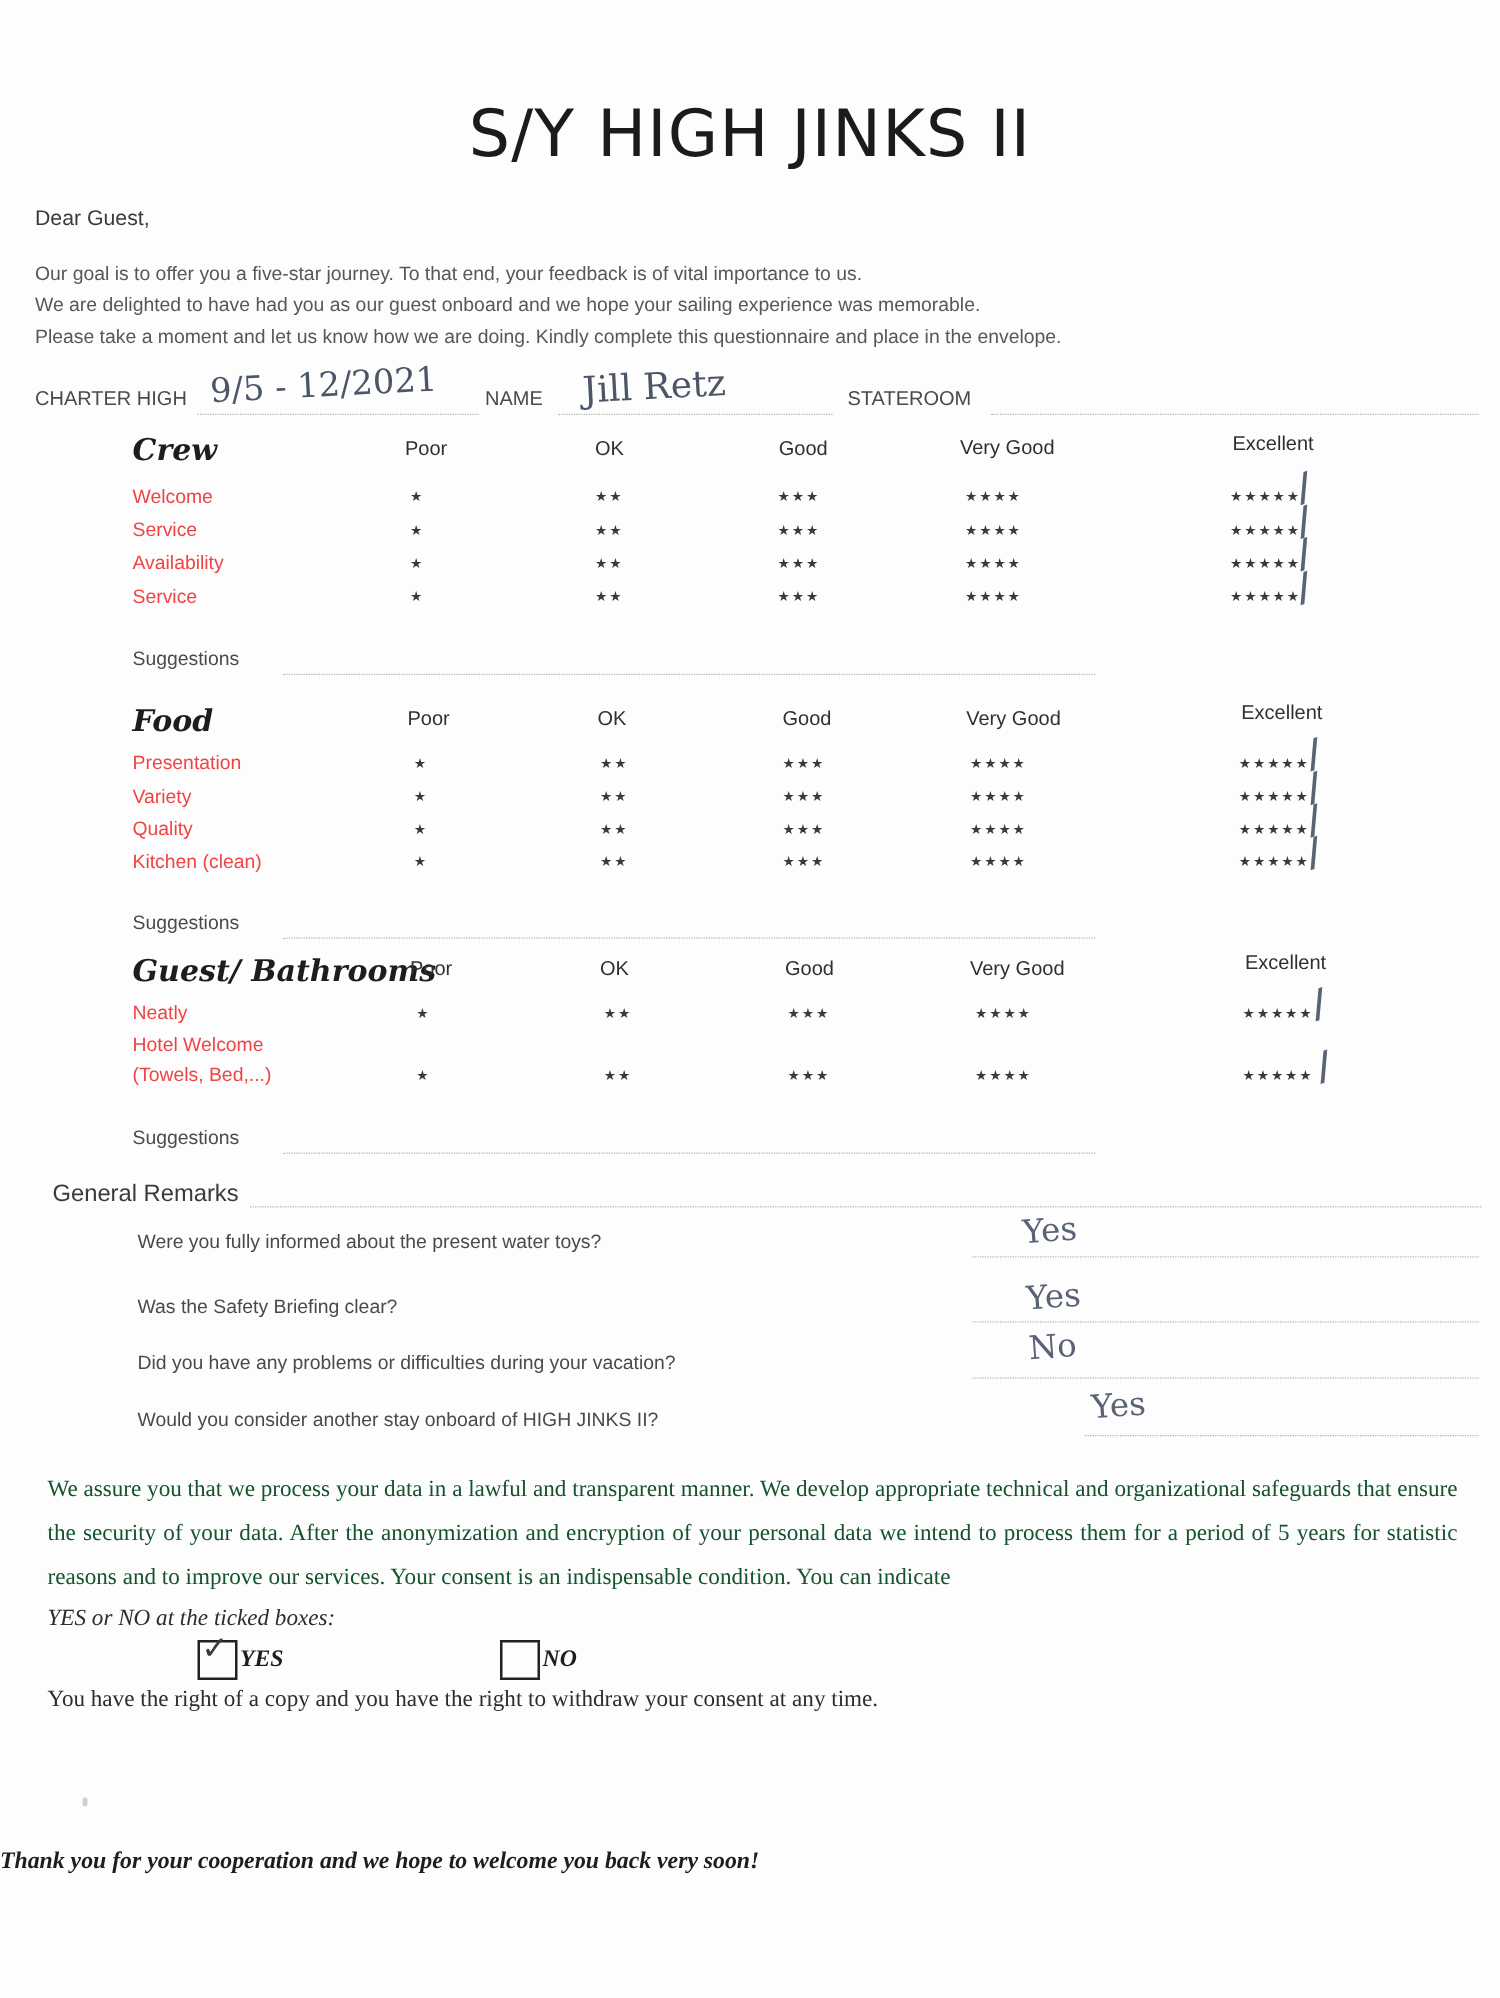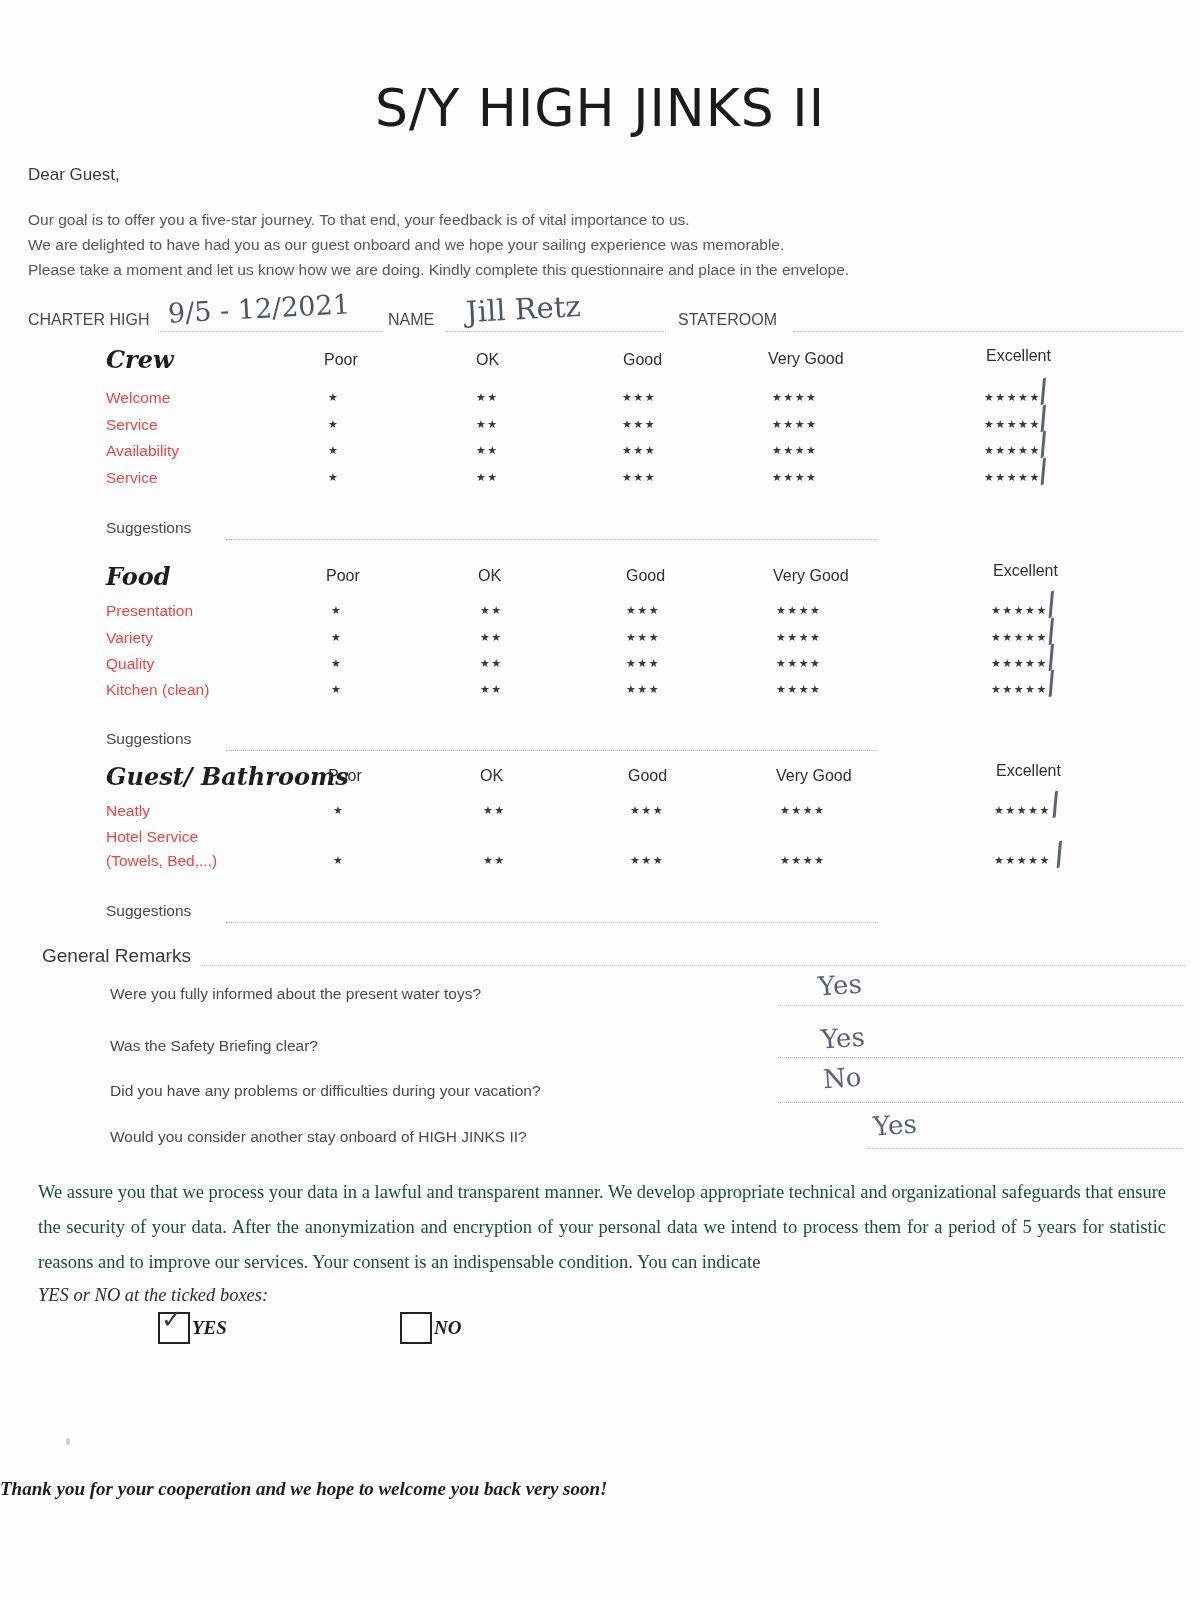--- a/index.html
+++ b/index.html
@@ -330,21 +330,21 @@
     <div class="col-head" style="left:968px; top:0;">Excellent</div>
 
     <div class="row-label" style="left:78px; top:40px;">Neatly</div>
     <div class="stars" style="left:305px; top:42px;">★</div>
     <div class="stars" style="left:455px; top:42px;">★★</div>
     <div class="stars" style="left:602px; top:42px;">★★★</div>
     <div class="stars" style="left:752px; top:42px;">★★★★</div>
     <div class="stars" style="left:966px; top:42px;">★★★★★</div>
     <div class="check" style="left:1022px; top:24px;">/</div>
 
-    <div class="row-label" style="left:78px; top:66px;">Hotel Service</div>
+    <div class="row-label" style="left:78px; top:66px;">Hotel Welcome</div>
     <div class="row-label" style="left:78px; top:90px;">(Towels, Bed,...)</div>
     <div class="stars" style="left:305px; top:92px;">★</div>
     <div class="stars" style="left:455px; top:92px;">★★</div>
     <div class="stars" style="left:602px; top:92px;">★★★</div>
     <div class="stars" style="left:752px; top:92px;">★★★★</div>
     <div class="stars" style="left:966px; top:92px;">★★★★★</div>
     <div class="check" style="left:1026px; top:74px;">/</div>
 
     <div class="sugg" style="left:78px; top:140px;">Suggestions</div>
     <div class="dotline" style="left:198px; top:160px; width:650px;"></div>
@@ -375,17 +375,18 @@
 
   <div class="ticked-line">YES or NO at the ticked boxes:</div>
 
   <div class="box" style="left:158px; top:1312px;"></div>
   <div class="tick" style="left:161px; top:1306px;">✓</div>
   <div class="box-label" style="left:192px; top:1317px;">YES</div>
 
   <div class="box" style="left:400px; top:1312px;"></div>
   <div class="box-label" style="left:434px; top:1317px;">NO</div>
 
+  <div class="rights">You have the right of a copy and you have the right to withdraw your consent at any time.</div>
 
   <div class="thanks">Thank you for your cooperation and we hope to welcome you back very soon!</div>
 
   <div class="speck" style="left:66px; top:1438px;"></div>
 </div>
 
 </body></html>

